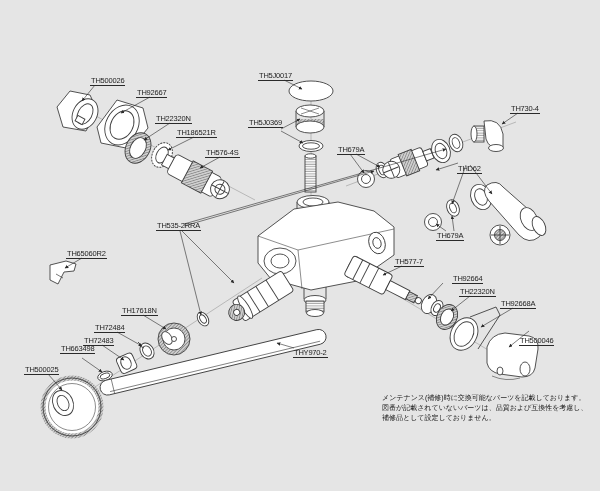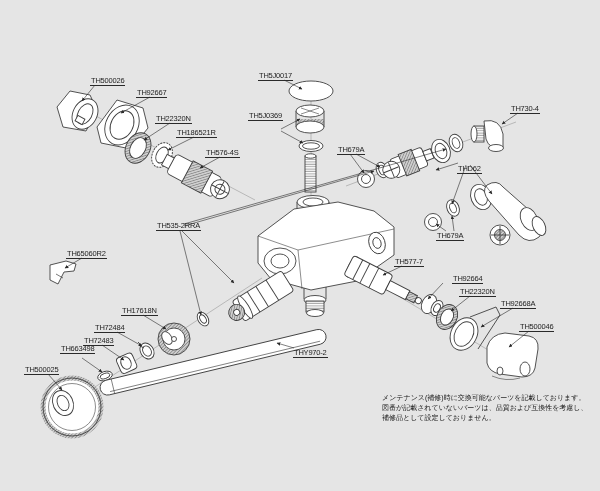--- a/index.html
+++ b/index.html
@@ -300,31 +300,31 @@
     <line x1="294" y1="348" x2="277" y2="343" marker-end="url(#arr)"></line>
   </g>
 </svg>
 
 <div class="plabel" style="left:90px;top:76px">TH500026</div>
 <div class="plabel" style="left:136px;top:88px">TH92667</div>
 <div class="plabel" style="left:155px;top:114px">TH22320N</div>
 <div class="plabel" style="left:176px;top:128px">TH186521R</div>
 <div class="plabel" style="left:205px;top:148px">TH576-4S</div>
 <div class="plabel" style="left:258px;top:71px">TH5J0017</div>
-<div class="plabel" style="left:248px;top:111px">TH5J0369</div>
+<div class="plabel" style="left:248px;top:118px">TH5J0369</div>
 <div class="plabel" style="left:337px;top:145px">TH679A</div>
 <div class="plabel" style="left:457px;top:164px">THD62</div>
 <div class="plabel" style="left:510px;top:104px">TH730-4</div>
 <div class="plabel" style="left:436px;top:231px">TH679A</div>
 <div class="plabel" style="left:156px;top:221px">TH535-2RRA</div>
 <div class="plabel" style="left:394px;top:257px">TH577-7</div>
 <div class="plabel" style="left:452px;top:274px">TH92664</div>
 <div class="plabel" style="left:459px;top:287px">TH22320N</div>
 <div class="plabel" style="left:500px;top:299px">TH92668A</div>
-<div class="plabel" style="left:519px;top:322px">TH500046</div>
+<div class="plabel" style="left:519px;top:336px">TH500046</div>
 <div class="plabel" style="left:66px;top:249px">TH65060R2</div>
 <div class="plabel" style="left:121px;top:306px">TH17618N</div>
 <div class="plabel" style="left:94px;top:323px">TH72484</div>
 <div class="plabel" style="left:83px;top:336px">TH72483</div>
 <div class="plabel" style="left:60px;top:344px">TH663498</div>
 <div class="plabel" style="left:24px;top:365px">TH500025</div>
 <div class="plabel" style="left:293px;top:348px">THY970-2</div>
 
 <div class="note">
   <div>メンテナンス(補修)時に交換可能なパーツを記載しております。</div>

